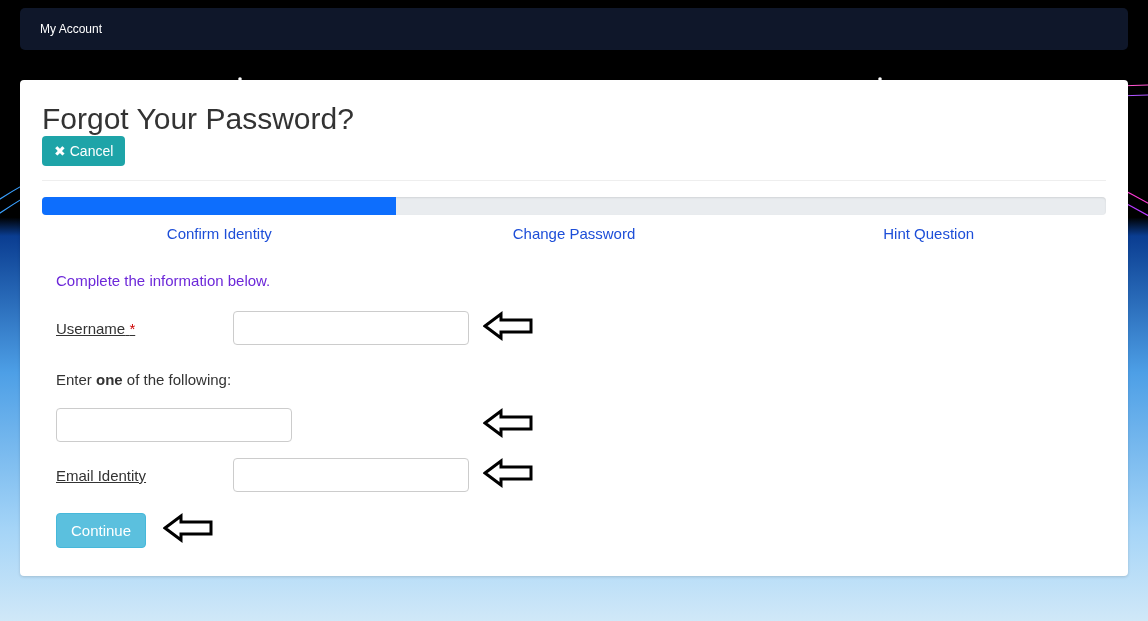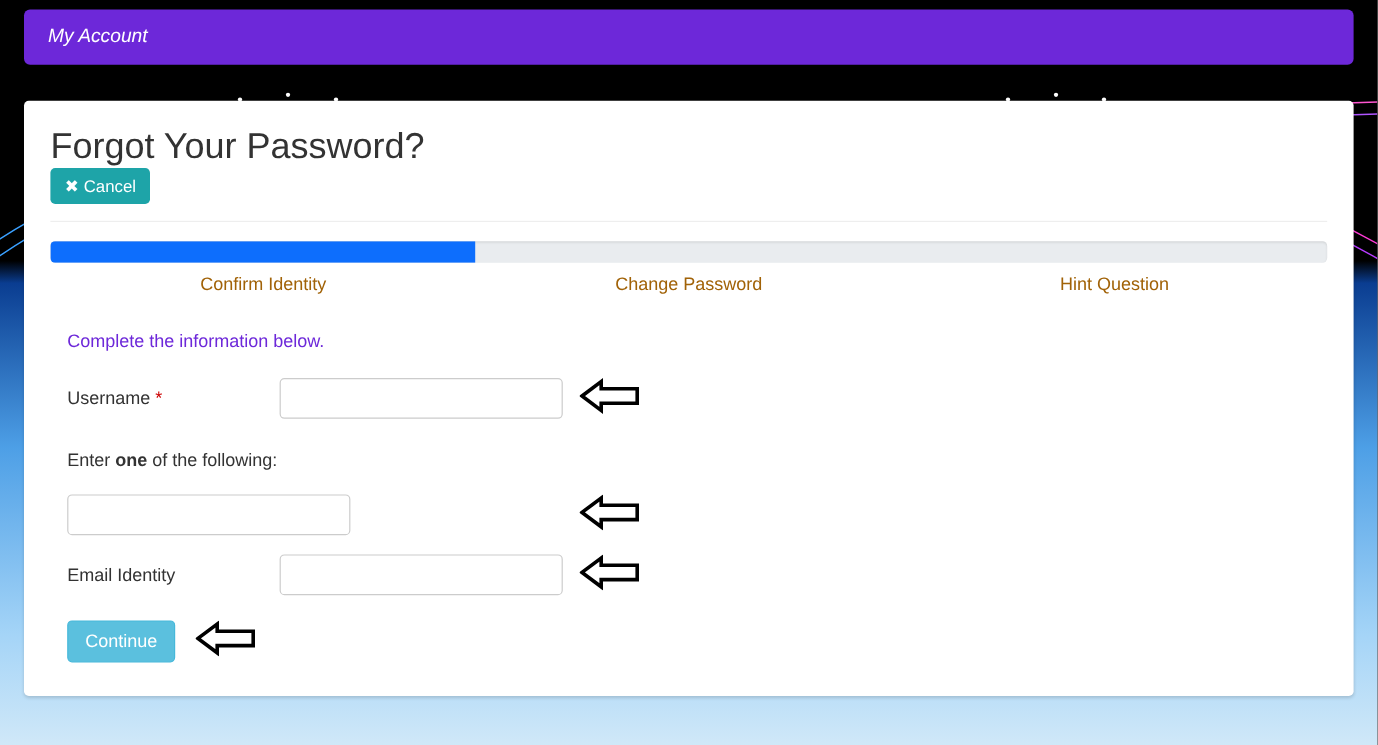--- a/index.html
+++ b/index.html
@@ -29,29 +29,28 @@
     .bg-lights {
       position: absolute;
       top: 55px;
       left: 0;
       width: 100%;
       height: 180px;
       z-index: 0;
       overflow: hidden;
     }
     .navbar {
-      background: #6d28d9;
+      background: #0f172a;
       color: #fff;
       margin: 8px 20px;
       border-radius: 5px;
       padding: 14px 20px;
       position: relative;
       z-index: 2;
-      font-size: 16px;
-      font-style: italic;
+      font-size: 12px;
     }
     .navbar a {
       color: #fff;
       text-decoration: none;
     }
     .panel {
       background: #fff;
       margin: 30px 20px 0 20px;
       border-radius: 4px;
       padding: 22px 22px 28px 22px;
@@ -102,35 +101,36 @@
       width: 33.3%;
     }
     .steps {
       display: flex;
       margin-bottom: 30px;
     }
     .step {
       flex: 1;
       text-align: center;
       font-size: 15px;
-      color: #a16207;
+      color: #1d4ed8;
     }
     .form-section {
       padding-left: 14px;
     }
     .instruction {
       font-size: 15px;
       margin-bottom: 22px;
       color: #6d28d9;
     }
     .form-row {
       display: flex;
       align-items: center;
       margin-bottom: 16px;
       position: relative;
+      text-decoration: underline;
     }
     .form-label {
       width: 177px;
       font-size: 15px;
       color: #333;
     }
     .required {
       color: #c00;
     }
     .form-input {

